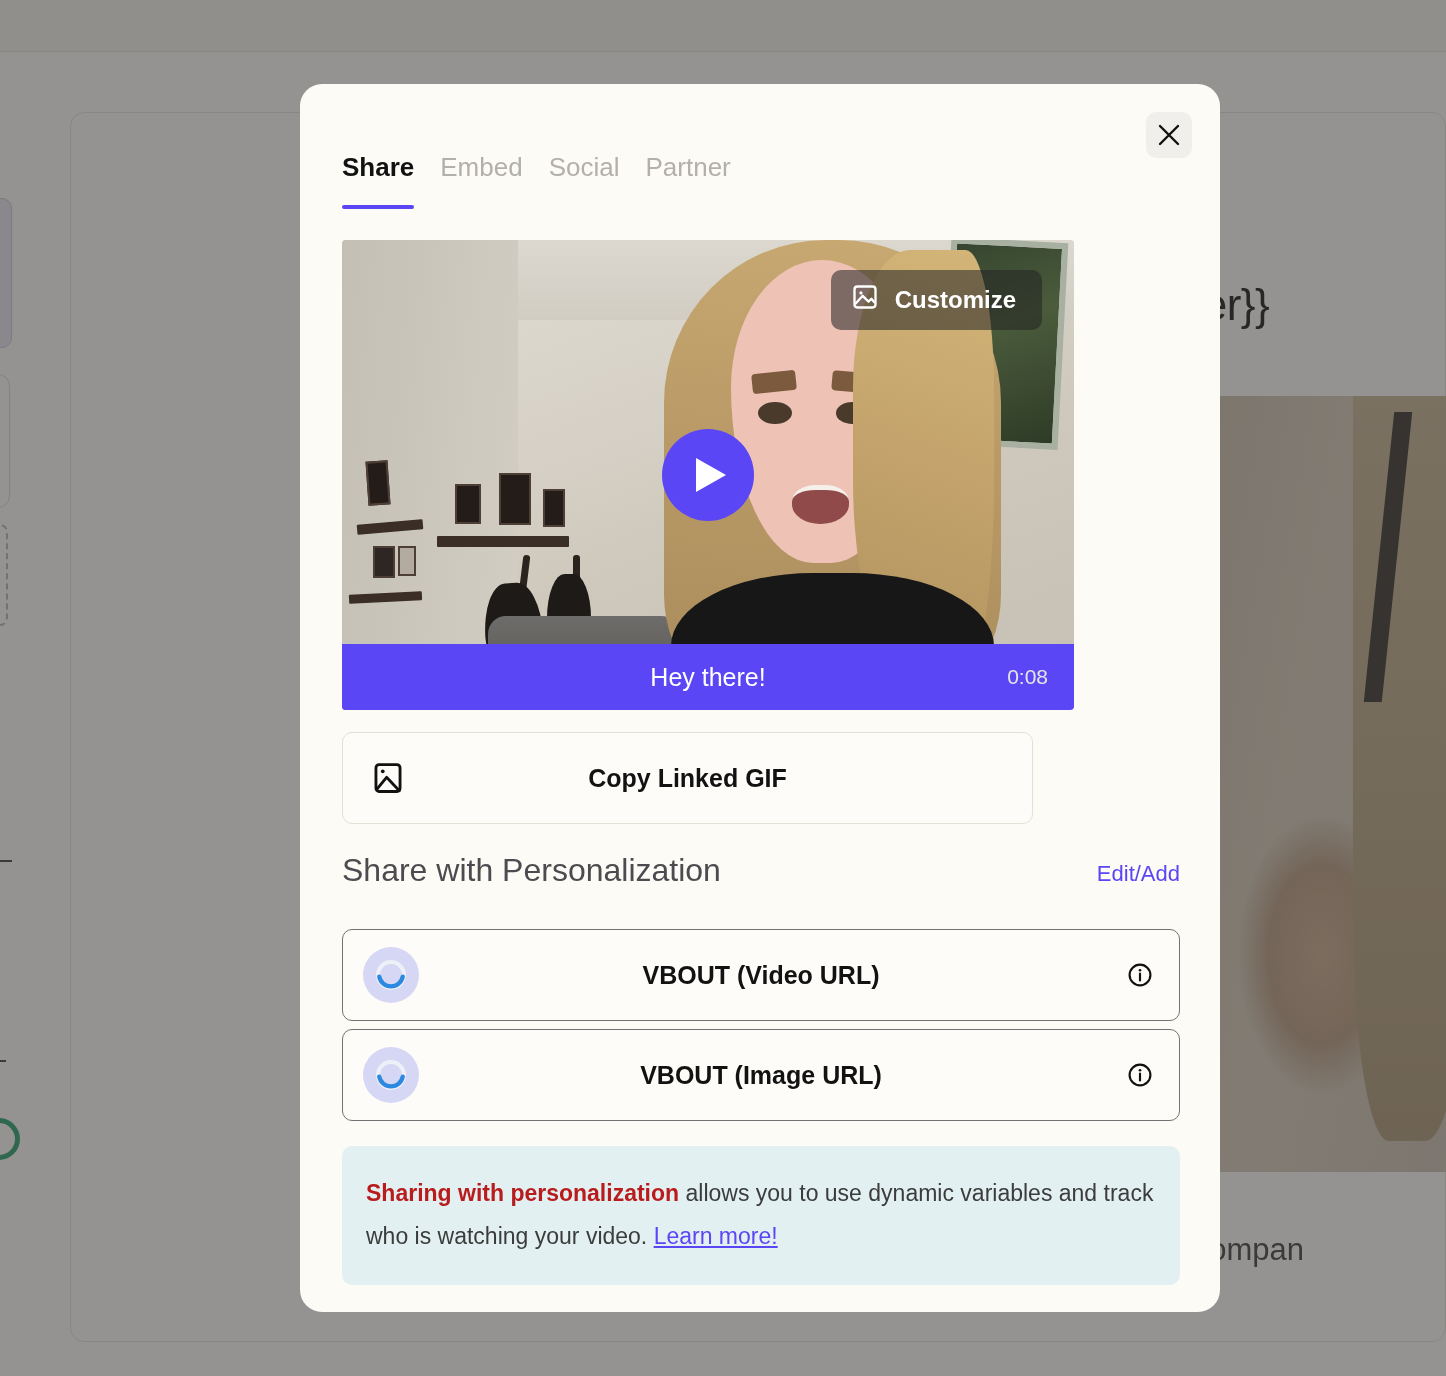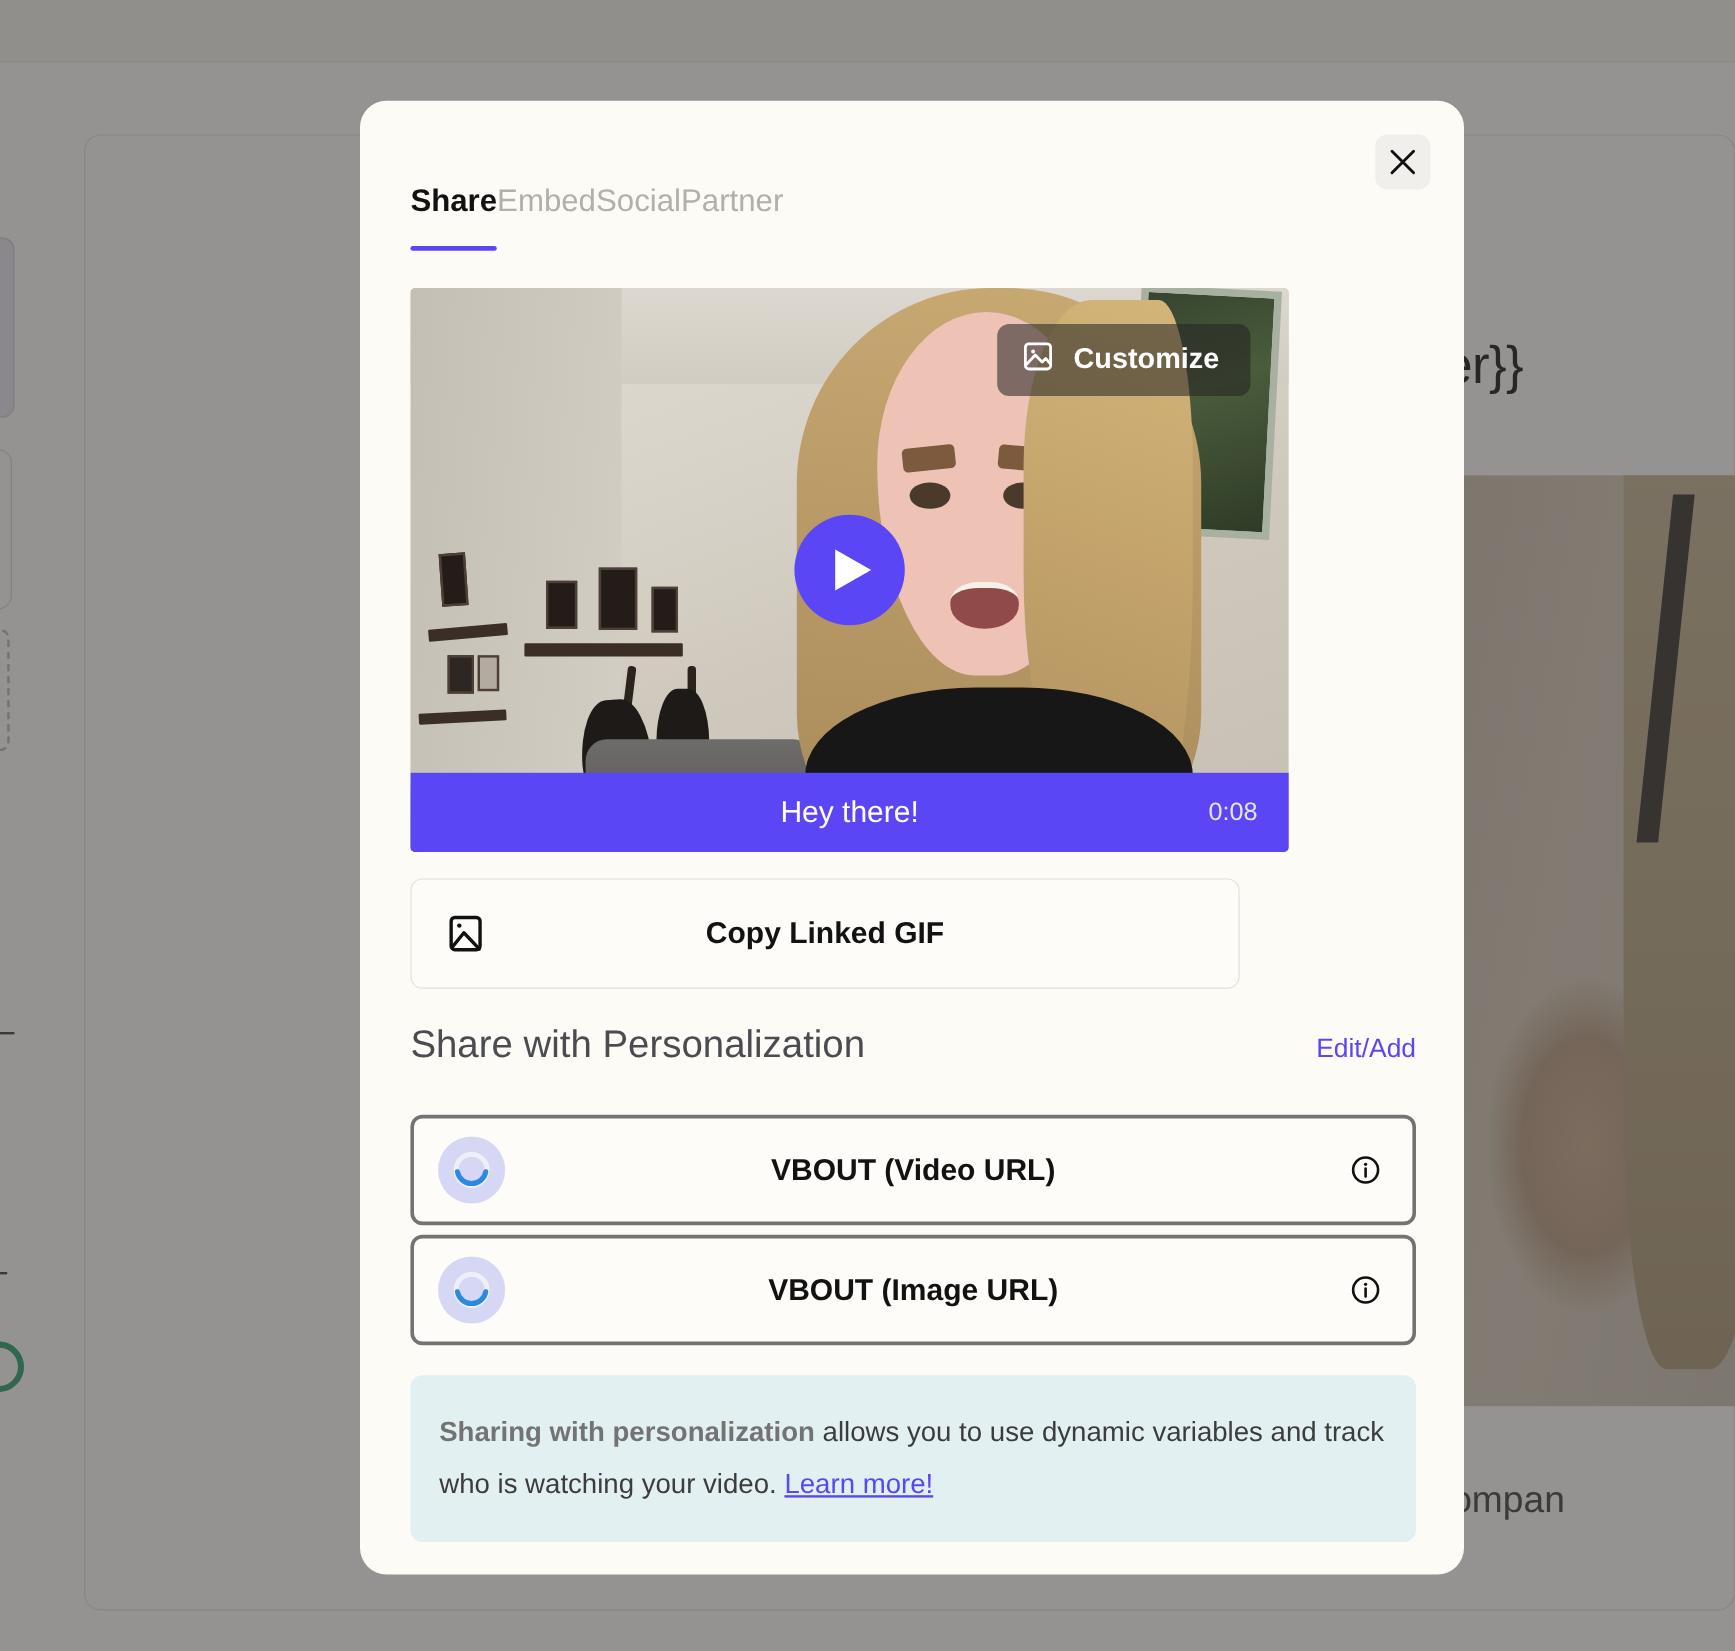--- a/index.html
+++ b/index.html
@@ -129,20 +129,21 @@
     justify-content: center;
     cursor: pointer;
   }
   .modal-close svg { display: block; }
 
   .tabs {
     position: absolute;
     left: 42px; top: 68px;
     display: flex;
     align-items: flex-end;
+    gap: 26px;
   }
   .tab {
     font-size: 26px;
     color: #b3afa9;
     background: none;
     border: none;
     padding: 0 0 26px 0;
     cursor: pointer;
     font-family: inherit;
     position: relative;
@@ -398,21 +399,21 @@
     text-decoration: none;
   }
 
   
   .pers-row {
     position: absolute;
     left: 42px;
     width: 838px;
     height: 92px;
     background: #fdfcf8;
-    border: 3px solid #737373;
+    border: 1px solid #737373;
     border-radius: 10px;
     display: flex;
     align-items: center;
     cursor: pointer;
   }
   .pers-row.r1 { top: 845px; }
   .pers-row.r2 { top: 945px; }
 
   .vbout-logo {
     position: absolute;
@@ -446,21 +447,21 @@
     width: 838px;
     padding: 26px 24px 28px 24px;
     background: #e3f0f1;
     border-radius: 10px;
   }
   .info-banner p {
     font-size: 23px;
     line-height: 1.85;
     color: #3c3c3c;
   }
-  .info-banner b { color: #737373; }
+  .info-banner b { color: #b91c1c; }
   .info-banner a {
     color: #5b46f6;
     text-decoration: underline;
     margin-top: 30px;
   }
 </style>
 </head>
 <body>
 
 <div id="page-root">

